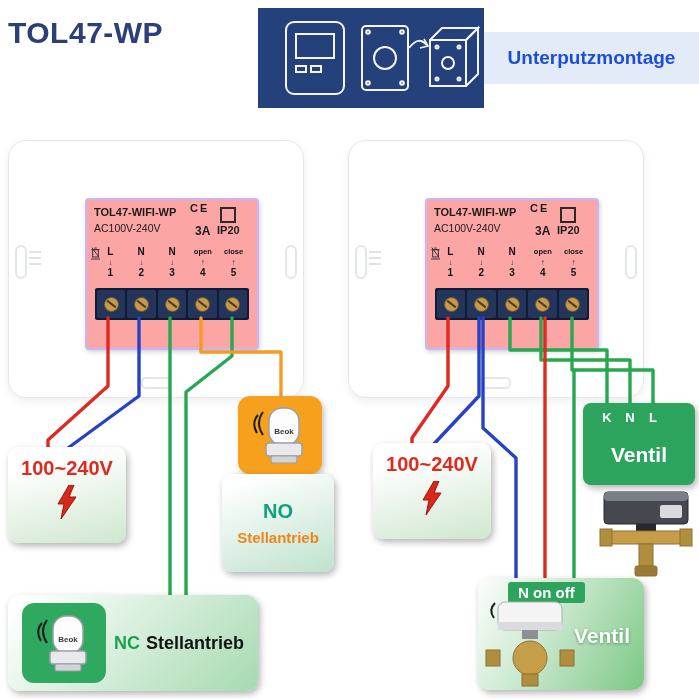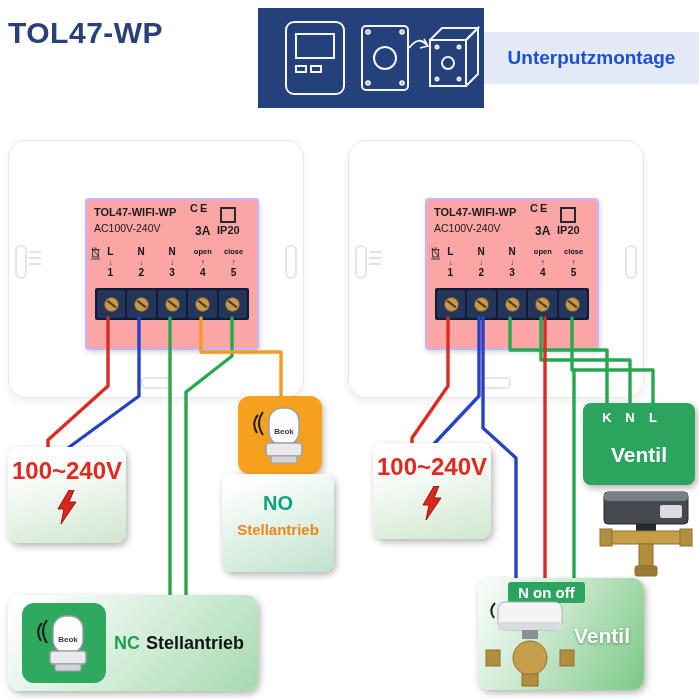--- a/index.html
+++ b/index.html
@@ -53,30 +53,30 @@
                 transform:rotate(38deg);}
 
   
   #wires{position:absolute;left:0;top:0;pointer-events:none;}
 
   
   .power-box{position:absolute;width:118px;height:96px;border-radius:10px;
              background:linear-gradient(165deg,#ffffff 20%,#cfe7cf 100%);
              box-shadow:2px 3px 7px rgba(0,0,0,.3);text-align:center;}
   .power-box.left{left:8px;top:447px;} .power-box.right{left:373px;top:443px;}
-  .power-text{margin-top:10px;font-size:24px;font-weight:800;color:#e02920;}
+  .power-text{margin-top:10px;font-size:20px;font-weight:800;color:#e02920;}
   .bolt{width:24px;height:34px;margin-top:5px;}
 
   .no-pad{position:absolute;left:238px;top:396px;width:84px;height:78px;background:#f6a01e;
           border-radius:12px;box-shadow:2px 3px 6px rgba(0,0,0,.25);
           display:flex;align-items:center;justify-content:center;}
   .actuator{width:60px;height:64px;}
   .no-label-box{position:absolute;left:222px;top:474px;width:112px;height:98px;border-radius:10px;
                 background:linear-gradient(160deg,#ffffff 10%,#bfe2cd 100%);
-                box-shadow:2px 3px 7px rgba(0,0,0,.3);text-align:center;padding-top:18px;box-sizing:border-box;}
+                box-shadow:2px 3px 7px rgba(0,0,0,.3);text-align:center;padding-top:26px;box-sizing:border-box;}
   .no-line1{font-size:20px;font-weight:800;color:#0aa37c;}
   .no-line2{font-size:15px;font-weight:800;color:#f08519;margin-top:6px;}
 
   .nc-box{position:absolute;left:8px;top:595px;width:250px;height:96px;border-radius:12px;
           background:linear-gradient(135deg,#ffffff 5%,#a5dab0 100%);
           box-shadow:2px 3px 7px rgba(0,0,0,.3);}
   .nc-pad{position:absolute;left:14px;top:8px;width:84px;height:80px;background:#2fa95f;border-radius:12px;
           display:flex;align-items:center;justify-content:center;}
   .nc-text{position:absolute;left:106px;top:0;height:100%;display:flex;align-items:center;
            font-size:18px;font-weight:800;color:#141414;}

